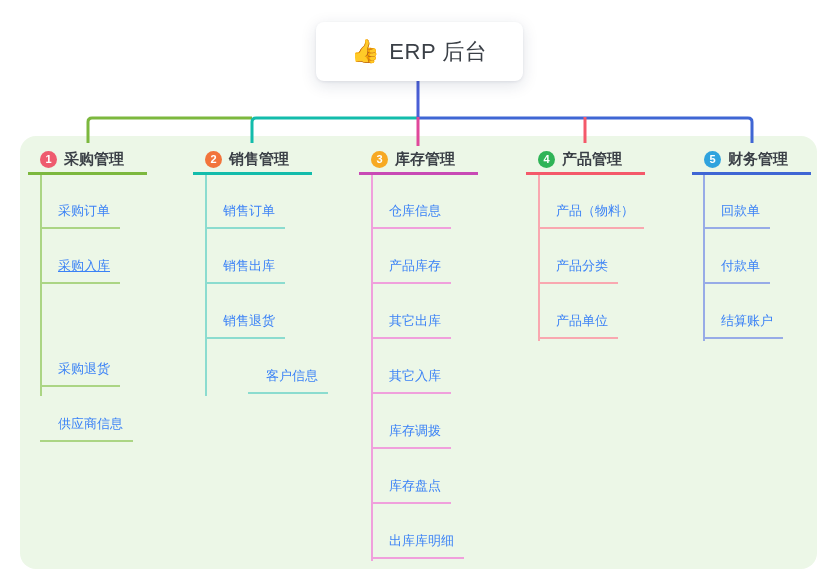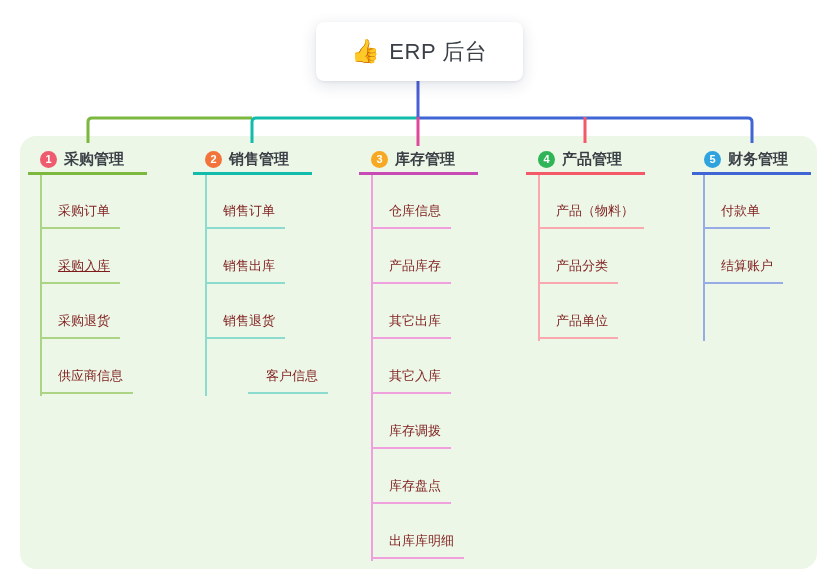--- a/index.html
+++ b/index.html
@@ -50,21 +50,21 @@
   .tr4{left:538px;height:166px}
   .tr5{left:703px;height:166px}
 
   
   .kids{position:absolute;top:174px;display:flex;flex-direction:column;z-index:3;}
   .k1{left:40px}.k2{left:205px}.k3{left:371px}.k4{left:538px}.k5{left:703px}
   .kid{
     height:55px;box-sizing:border-box;width:fit-content;
     display:flex;align-items:flex-end;
     padding:0 10px 7px 18px;border-bottom:2px solid;
-    font-size:13px;color:#7f1d1d;white-space:nowrap;
+    font-size:13px;color:#3b82f6;white-space:nowrap;
   }
 </style>
 </head>
 <body>
 
 <div class="canvas">
 
   <div class="panel" style="background: rgb(236, 247, 231);"></div>
 
   <svg class="connectors" viewBox="0 0 839 588" fill="none" stroke-width="3">
@@ -82,21 +82,21 @@
   </div>
 
   <div class="branch-title bt1" style="border-bottom-color: rgb(124, 184, 62);">
     <span class="badge" style="background: rgb(238, 91, 110);">1</span>
     <span class="branch-label">采购管理</span>
   </div>
   <div class="trunk tr1" style="background: rgb(171, 213, 132);"></div>
   <div class="kids k1">
     <div class="kid" style="border-bottom-color: rgb(171, 213, 132);">采购订单</div>
     <div class="kid" style="border-bottom-color: rgb(171, 213, 132); text-decoration: underline;">采购入库</div>
-    <div class="kid" style="border-bottom-color: rgb(171, 213, 132);">采购退货</div>
+    <div class="kid" style="border-bottom-color: rgb(171, 213, 132); margin-top: 48px;">采购退货</div>
     <div class="kid" style="border-bottom-color: rgb(171, 213, 132);">供应商信息</div>
   </div>
 
   <div class="branch-title bt2" style="border-bottom-color: rgb(18, 188, 171);">
     <span class="badge" style="background: rgb(242, 116, 59);">2</span>
     <span class="branch-label">销售管理</span>
   </div>
   <div class="trunk tr2" style="background: rgb(139, 220, 207);"></div>
   <div class="kids k2">
     <div class="kid" style="border-bottom-color: rgb(139, 220, 207);">销售订单</div>
@@ -130,17 +130,18 @@
     <div class="kid" style="border-bottom-color: rgb(249, 168, 176); text-align: center;">产品分类</div>
     <div class="kid" style="border-bottom-color: rgb(249, 168, 176);">产品单位</div>
   </div>
 
   <div class="branch-title bt5" style="border-bottom-color: rgb(63, 102, 212);">
     <span class="badge" style="background: rgb(47, 163, 222);">5</span>
     <span class="branch-label">财务管理</span>
   </div>
   <div class="trunk tr5" style="background: rgb(151, 171, 231);"></div>
   <div class="kids k5">
+    <div class="kid" style="border-bottom-color: rgb(151, 171, 231);">回款单</div>
     <div class="kid" style="border-bottom-color: rgb(151, 171, 231);">付款单</div>
     <div class="kid" style="border-bottom-color: rgb(151, 171, 231);">结算账户</div>
   </div>
 
 </div>
 
 </body></html>

